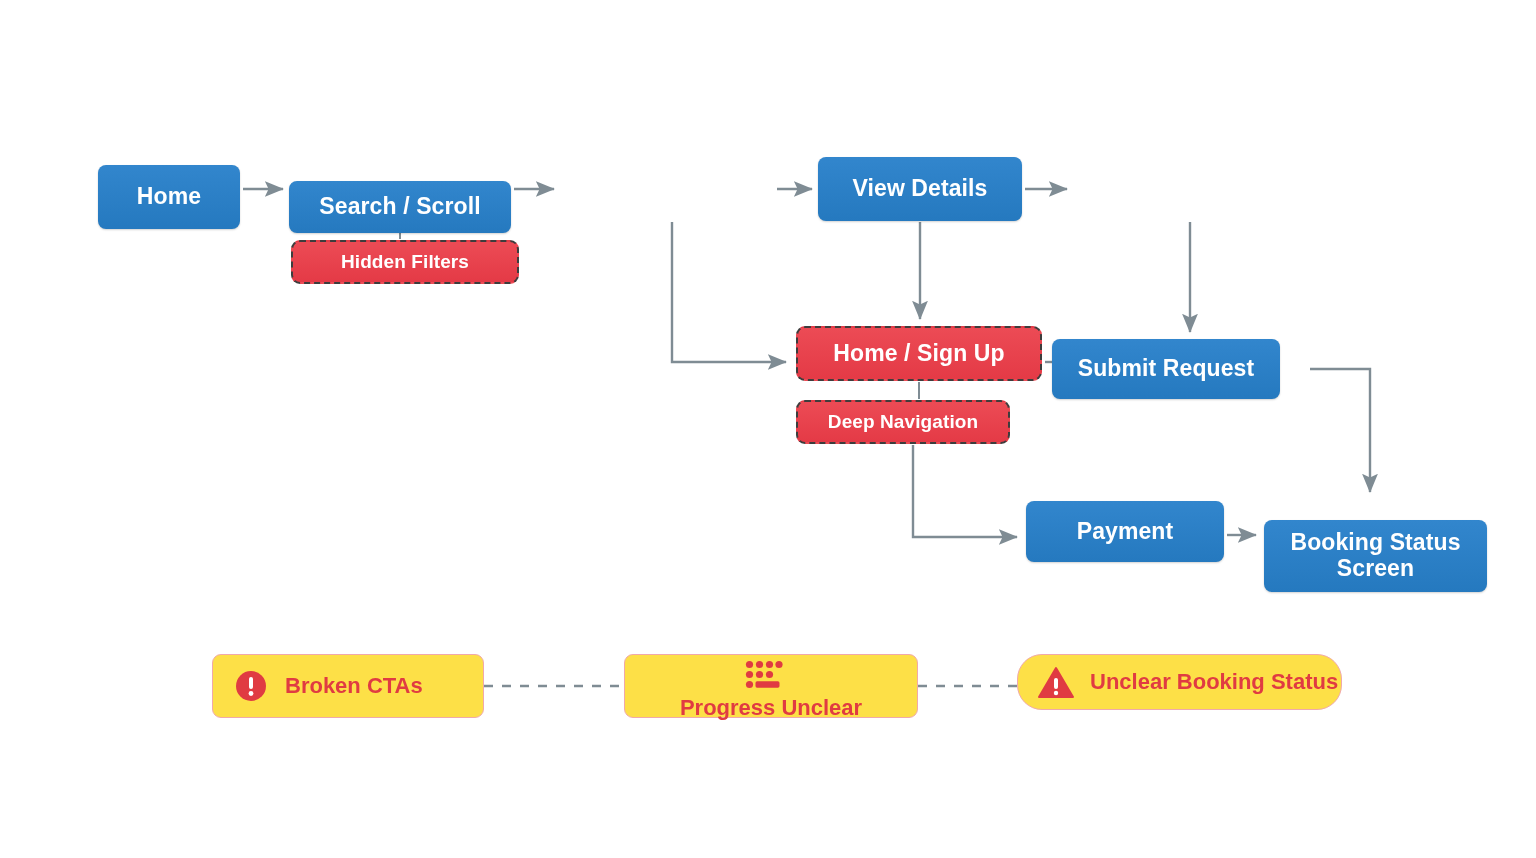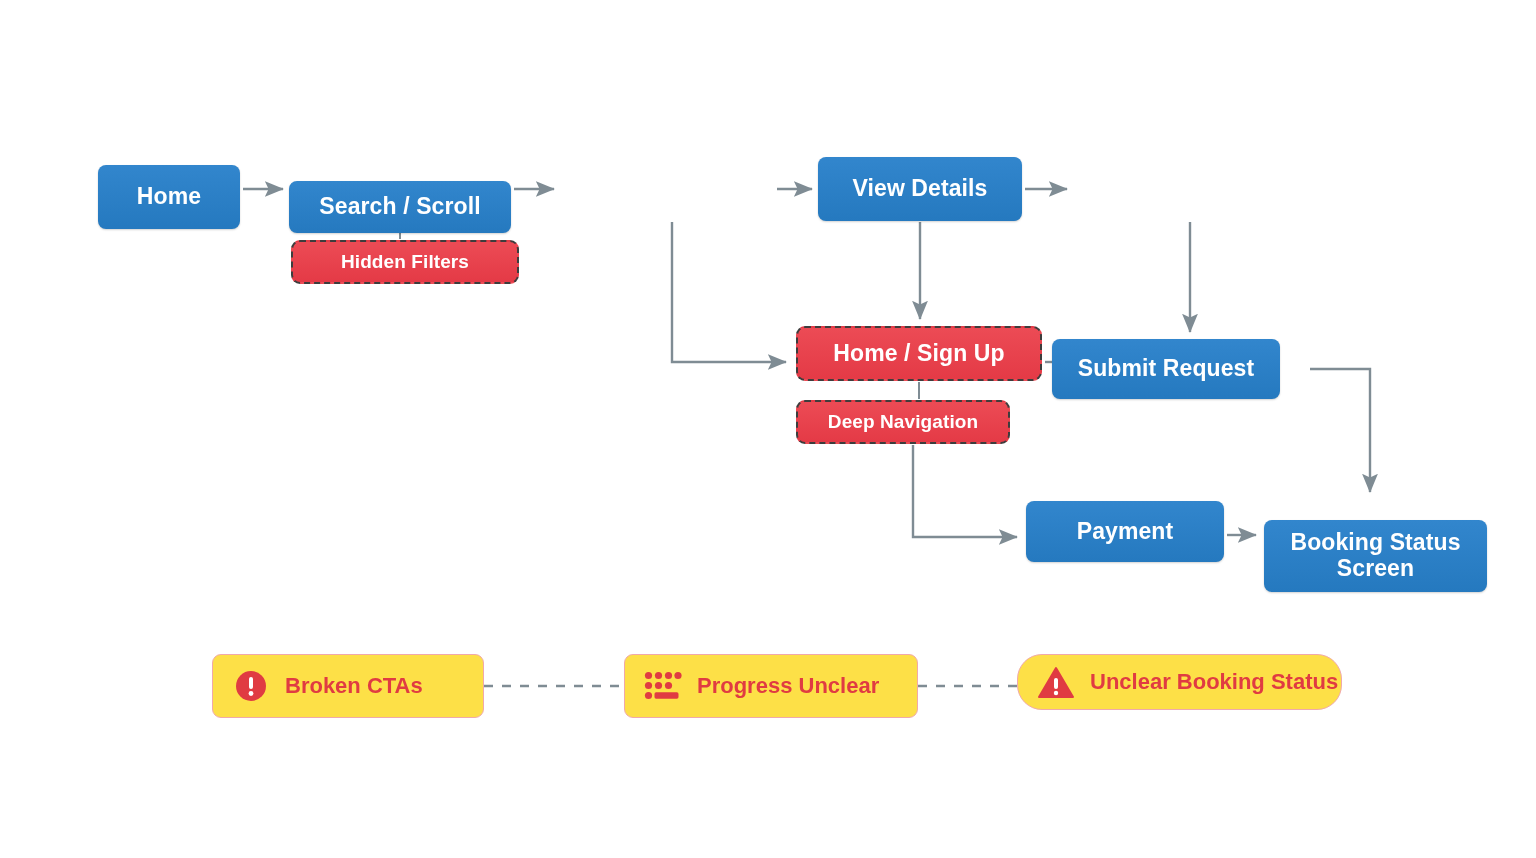--- a/index.html
+++ b/index.html
@@ -160,21 +160,21 @@
     <span class="legend-icon">
       <svg width="34" height="34" viewBox="0 0 34 34" xmlns="http://www.w3.org/2000/svg">
         <circle cx="17" cy="17" r="15" fill="#e03b42"></circle>
         <rect x="15" y="8" width="4" height="12" rx="2" fill="#ffffff"></rect>
         <circle cx="17" cy="24.5" r="2.4" fill="#ffffff"></circle>
       </svg>
     </span>
     <span class="legend-label">Broken CTAs</span>
   </div>
 
-  <div class="legend-item" style="left:624px; top:654px; width:294px; height:64px;">
+  <div class="legend-item" style="left:624px; top:654px; width:294px; height:64px;flex-direction:column;">
     <span class="legend-icon">
       <svg width="38" height="30" viewBox="0 0 38 30" xmlns="http://www.w3.org/2000/svg">
         <g fill="#e03b42">
           <circle cx="4.5" cy="4.5" r="3.6"></circle>
           <circle cx="14.5" cy="4.5" r="3.6"></circle>
           <circle cx="24.5" cy="4.5" r="3.6"></circle>
           <circle cx="34" cy="4.5" r="3.6"></circle>
           <circle cx="4.5" cy="14.5" r="3.6"></circle>
           <circle cx="14.5" cy="14.5" r="3.6"></circle>
           <circle cx="24.5" cy="14.5" r="3.6"></circle>

